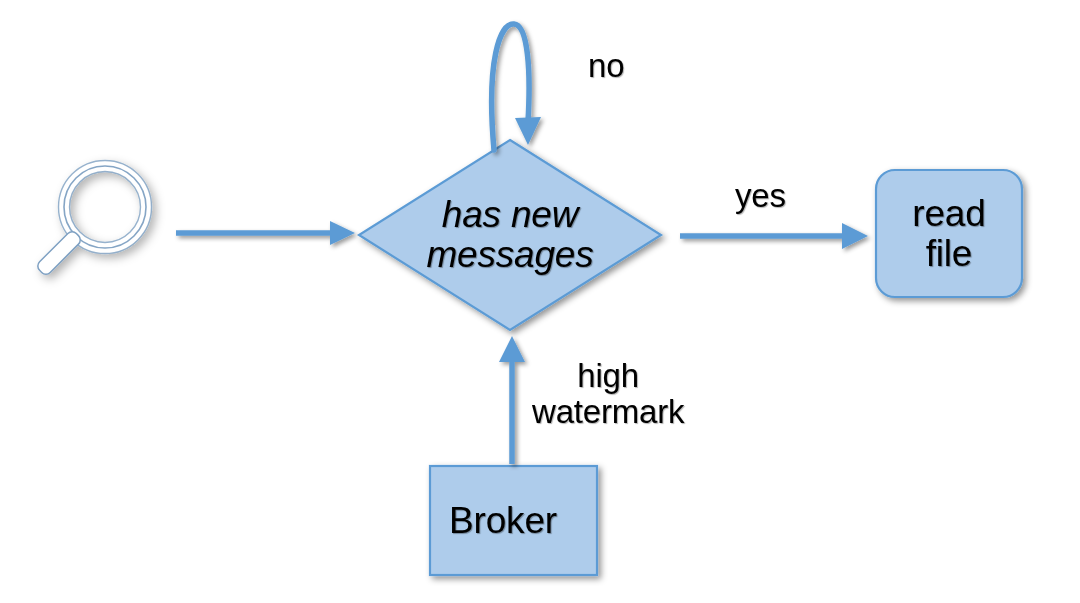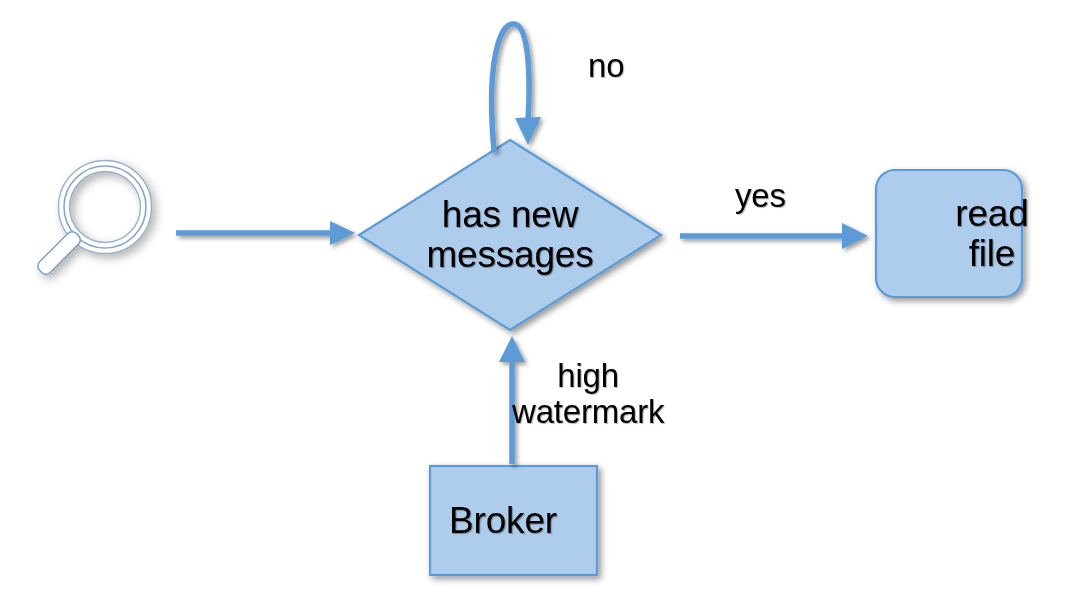--- a/index.html
+++ b/index.html
@@ -51,49 +51,49 @@
     text-shadow: 1px 1px 1px rgba(0,0,0,0.30);
     white-space: pre-line;
     pointer-events: none;
   }
   
   #decision-label {
     left: 360px;
     top: 175px;
     width: 300px;
     height: 120px;
+    font-style: italic;
   }
   
   #readfile-label {
     left: 876px;
     top: 170px;
     width: 146px;
     height: 127px;
-    margin-left: 43px;
   }
   
   #broker-label {
     left: 430px;
     top: 466px;
     width: 146px;
     height: 109px;
   }
   #label-no {
     left: 540px;
     top: 48px;
     text-align: right;
     margin-left: 48px;
   }
   #label-yes {
     left: 735px;
     top: 178px;
     text-align: right;
   }
   #label-highwatermark {
-    left: 512px;
+    left: 532px;
     top: 358px;
     text-align: center;
   }
   #label-highwatermark .hw-line1 {
     display: block;
     text-align: center;
   }
   #label-highwatermark .hw-line2 {
     display: block;
     text-align: right;

